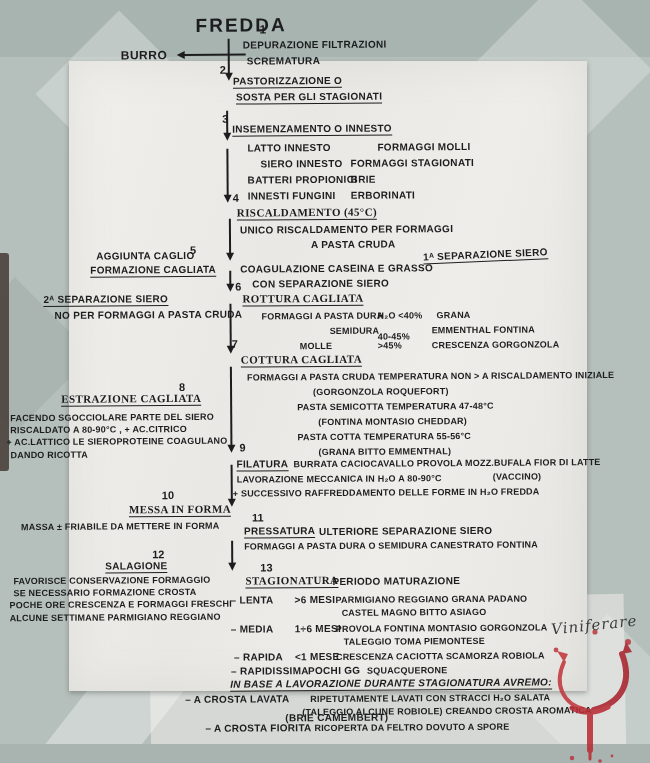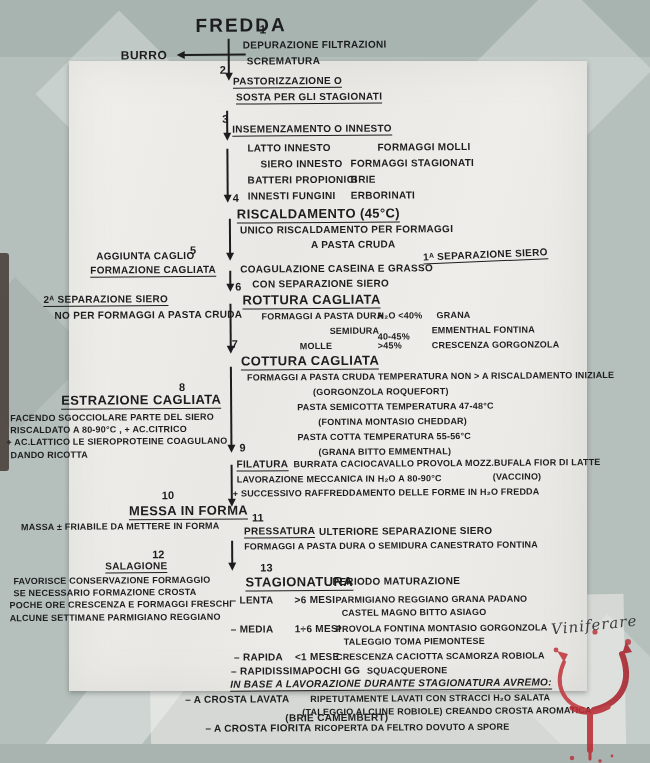--- a/index.html
+++ b/index.html
@@ -16,21 +16,21 @@
          box-shadow:0 2px 5px rgba(40,50,46,.35), inset 0 0 40px rgba(180,185,180,.25);}
   .undersheet{position:absolute;left:150px;top:598px;width:475px;height:168px;
          background:rgba(238,237,233,.55);transform:rotate(-1deg);}
   .dark-edge{position:absolute;left:0;top:253px;width:9px;height:218px;background:#4a403b;
          border-radius:0 3px 3px 0;opacity:.9;}
   
   .ink{position:absolute;left:0;top:0;width:650px;height:763px;color:#1d1d1f;
        font-weight:bold;transform:rotate(-.4deg);}
   .f9{font-size:9px;letter-spacing:.2px;}
   .f10{font-size:10px;letter-spacing:.3px;}
-  .f11{font-size:13px;letter-spacing:.4px;}
+  .f11{font-size:11px;letter-spacing:.4px;font-family:Liberation Serif, serif;}
   .f12{font-size:12px;letter-spacing:.5px;}
   .f19{font-size:19px;letter-spacing:2px;}
   .u{border-bottom:1.6px solid #1d1d1f;padding-bottom:1px;}
   .vline{position:absolute;width:2px;background:#1d1d1f;}
   .hline{position:absolute;height:2px;background:#1d1d1f;}
   .ad{position:absolute;width:0;height:0;border-left:4px solid transparent;
       border-right:4px solid transparent;border-top:8px solid #1d1d1f;}
   .al{position:absolute;width:0;height:0;border-top:4px solid transparent;
       border-bottom:4px solid transparent;border-right:8px solid #1d1d1f;}
   .num{font-size:11px;}

